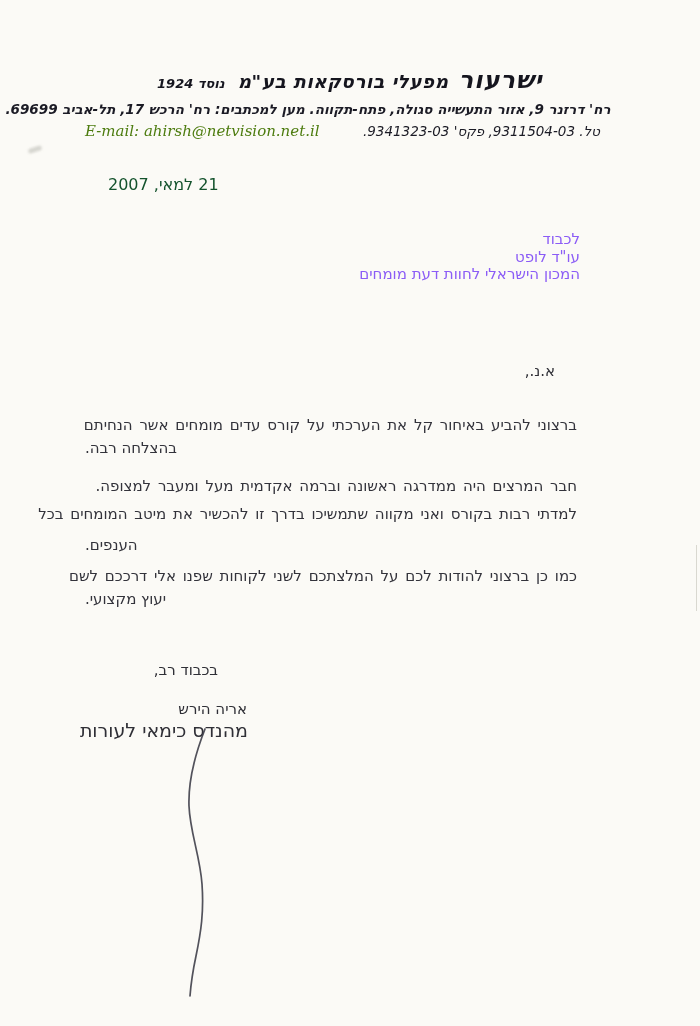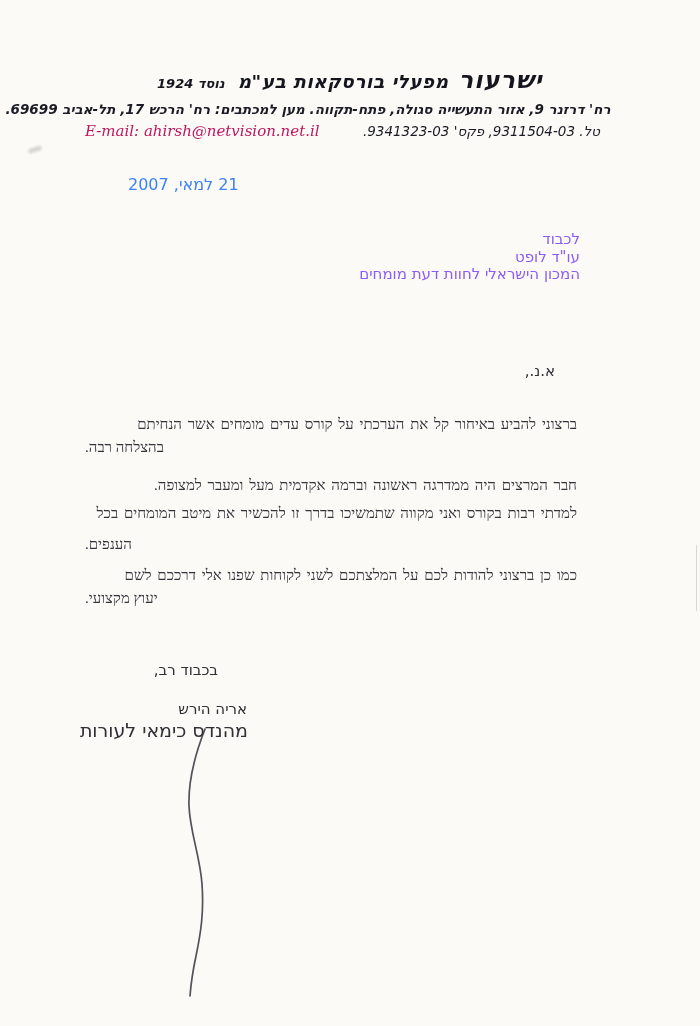--- a/index.html
+++ b/index.html
@@ -29,39 +29,39 @@
     direction:rtl;white-space:nowrap;
     font-size:13.5px;font-weight:bold;font-style:italic;color:#1b1b25;
   }
   .lh-phone{
     position:absolute;top:123px;right:100px;direction:rtl;white-space:nowrap;
     font-size:13.5px;font-weight:normal;font-style:italic;color:#1b1b25;
   }
   .lh-email{
     position:absolute;top:122px;left:85px;white-space:nowrap;
     font-family:"DejaVu Serif",serif;font-style:italic;
-    font-size:15px;color:#be185d;
+    font-size:15px;color:#4d7c0f;
   }
 
   
   .date{
-    position:absolute;top:175px;left:128px;direction:rtl;white-space:nowrap;
-    font-size:16px;color:#3b82f6;
+    position:absolute;top:175px;left:108px;direction:rtl;white-space:nowrap;
+    font-size:16px;color:#14532d;
   }
   .recipient{
     position:absolute;top:231px;right:120px;direction:rtl;text-align:right;
     font-size:15px;line-height:17.5px;color:#8b5cf6;white-space:nowrap;
   }
   .salutation{
     position:absolute;top:362px;right:145px;direction:rtl;
     font-size:15px;color:#2f2f36;white-space:nowrap;
   }
   .bline{
     position:absolute;direction:rtl;white-space:nowrap;
-    font-size:15px;color:#33333b;word-spacing:2px;font-family:Liberation Serif, serif;
+    font-size:15px;color:#33333b;word-spacing:2px;
   }
   .bline.r{right:123px;}
   .bline.l{left:85px;word-spacing:normal;}
   #l1a{top:416px;} #l1b{top:439px;}
   #l2a{top:477px;}
   #l3a{top:505px;} #l3b{top:536px;}
   #l4a{top:567px;} #l4b{top:590px;}
 
   
   .sig-closing{

